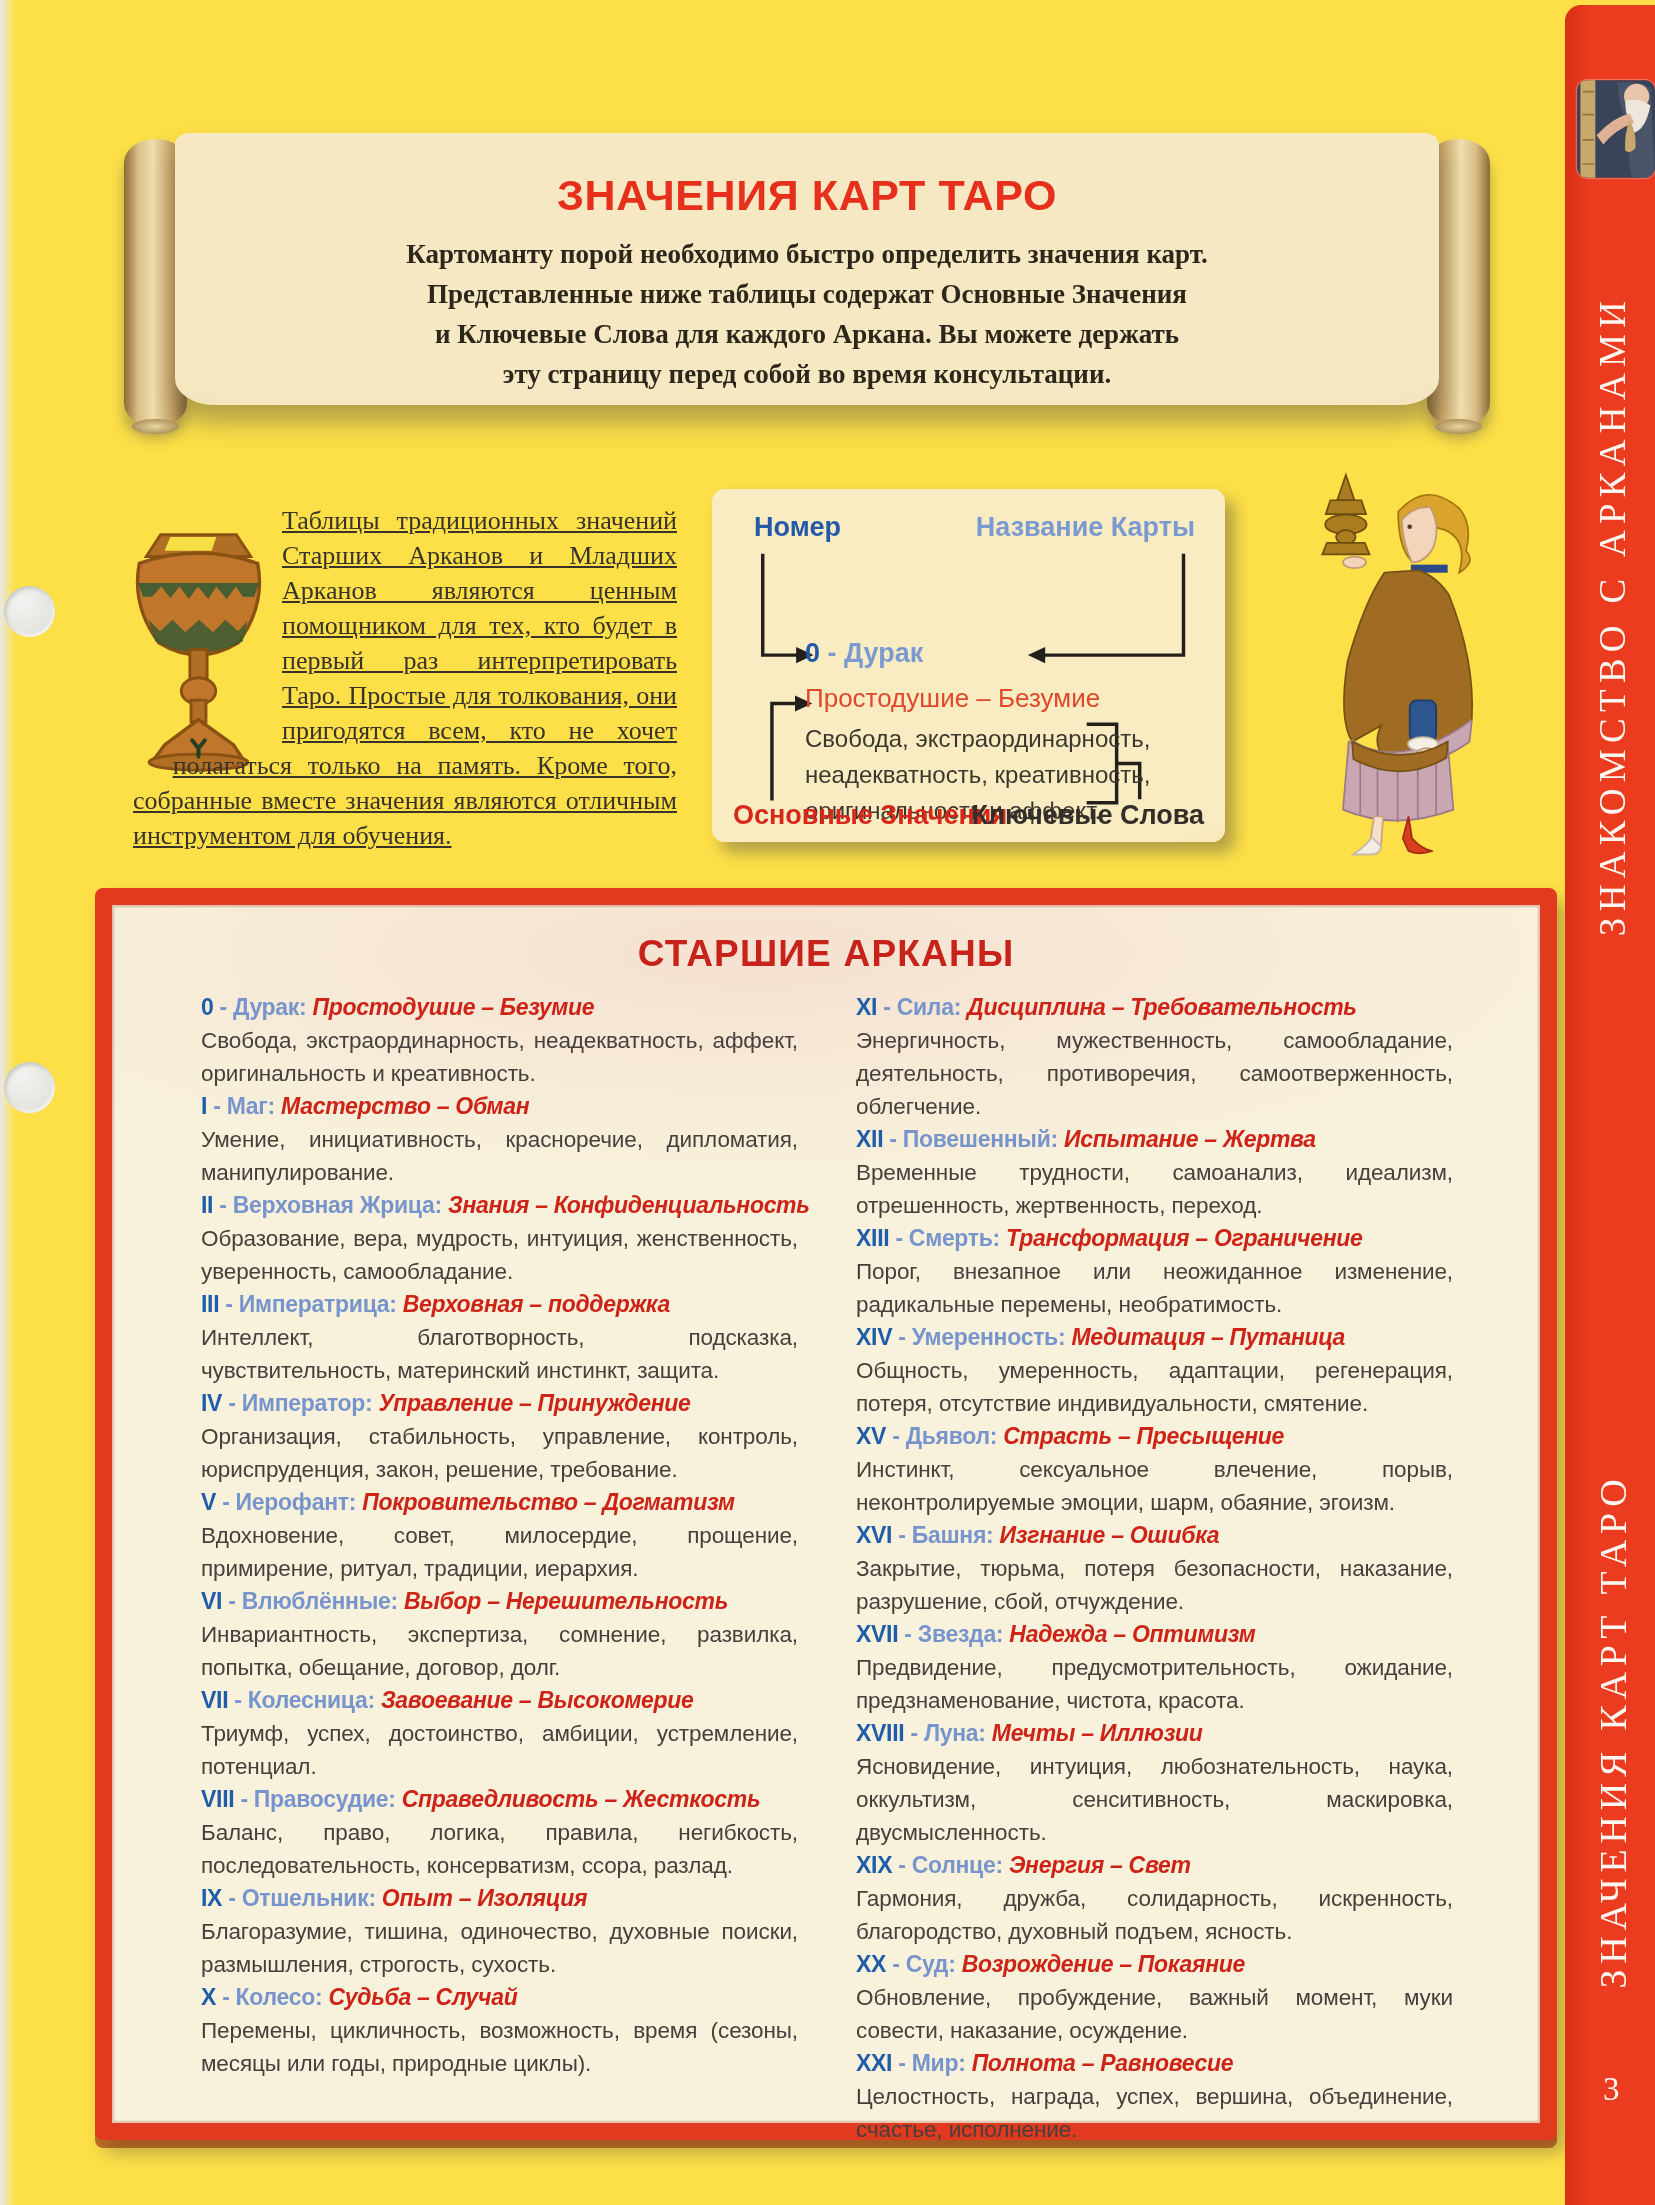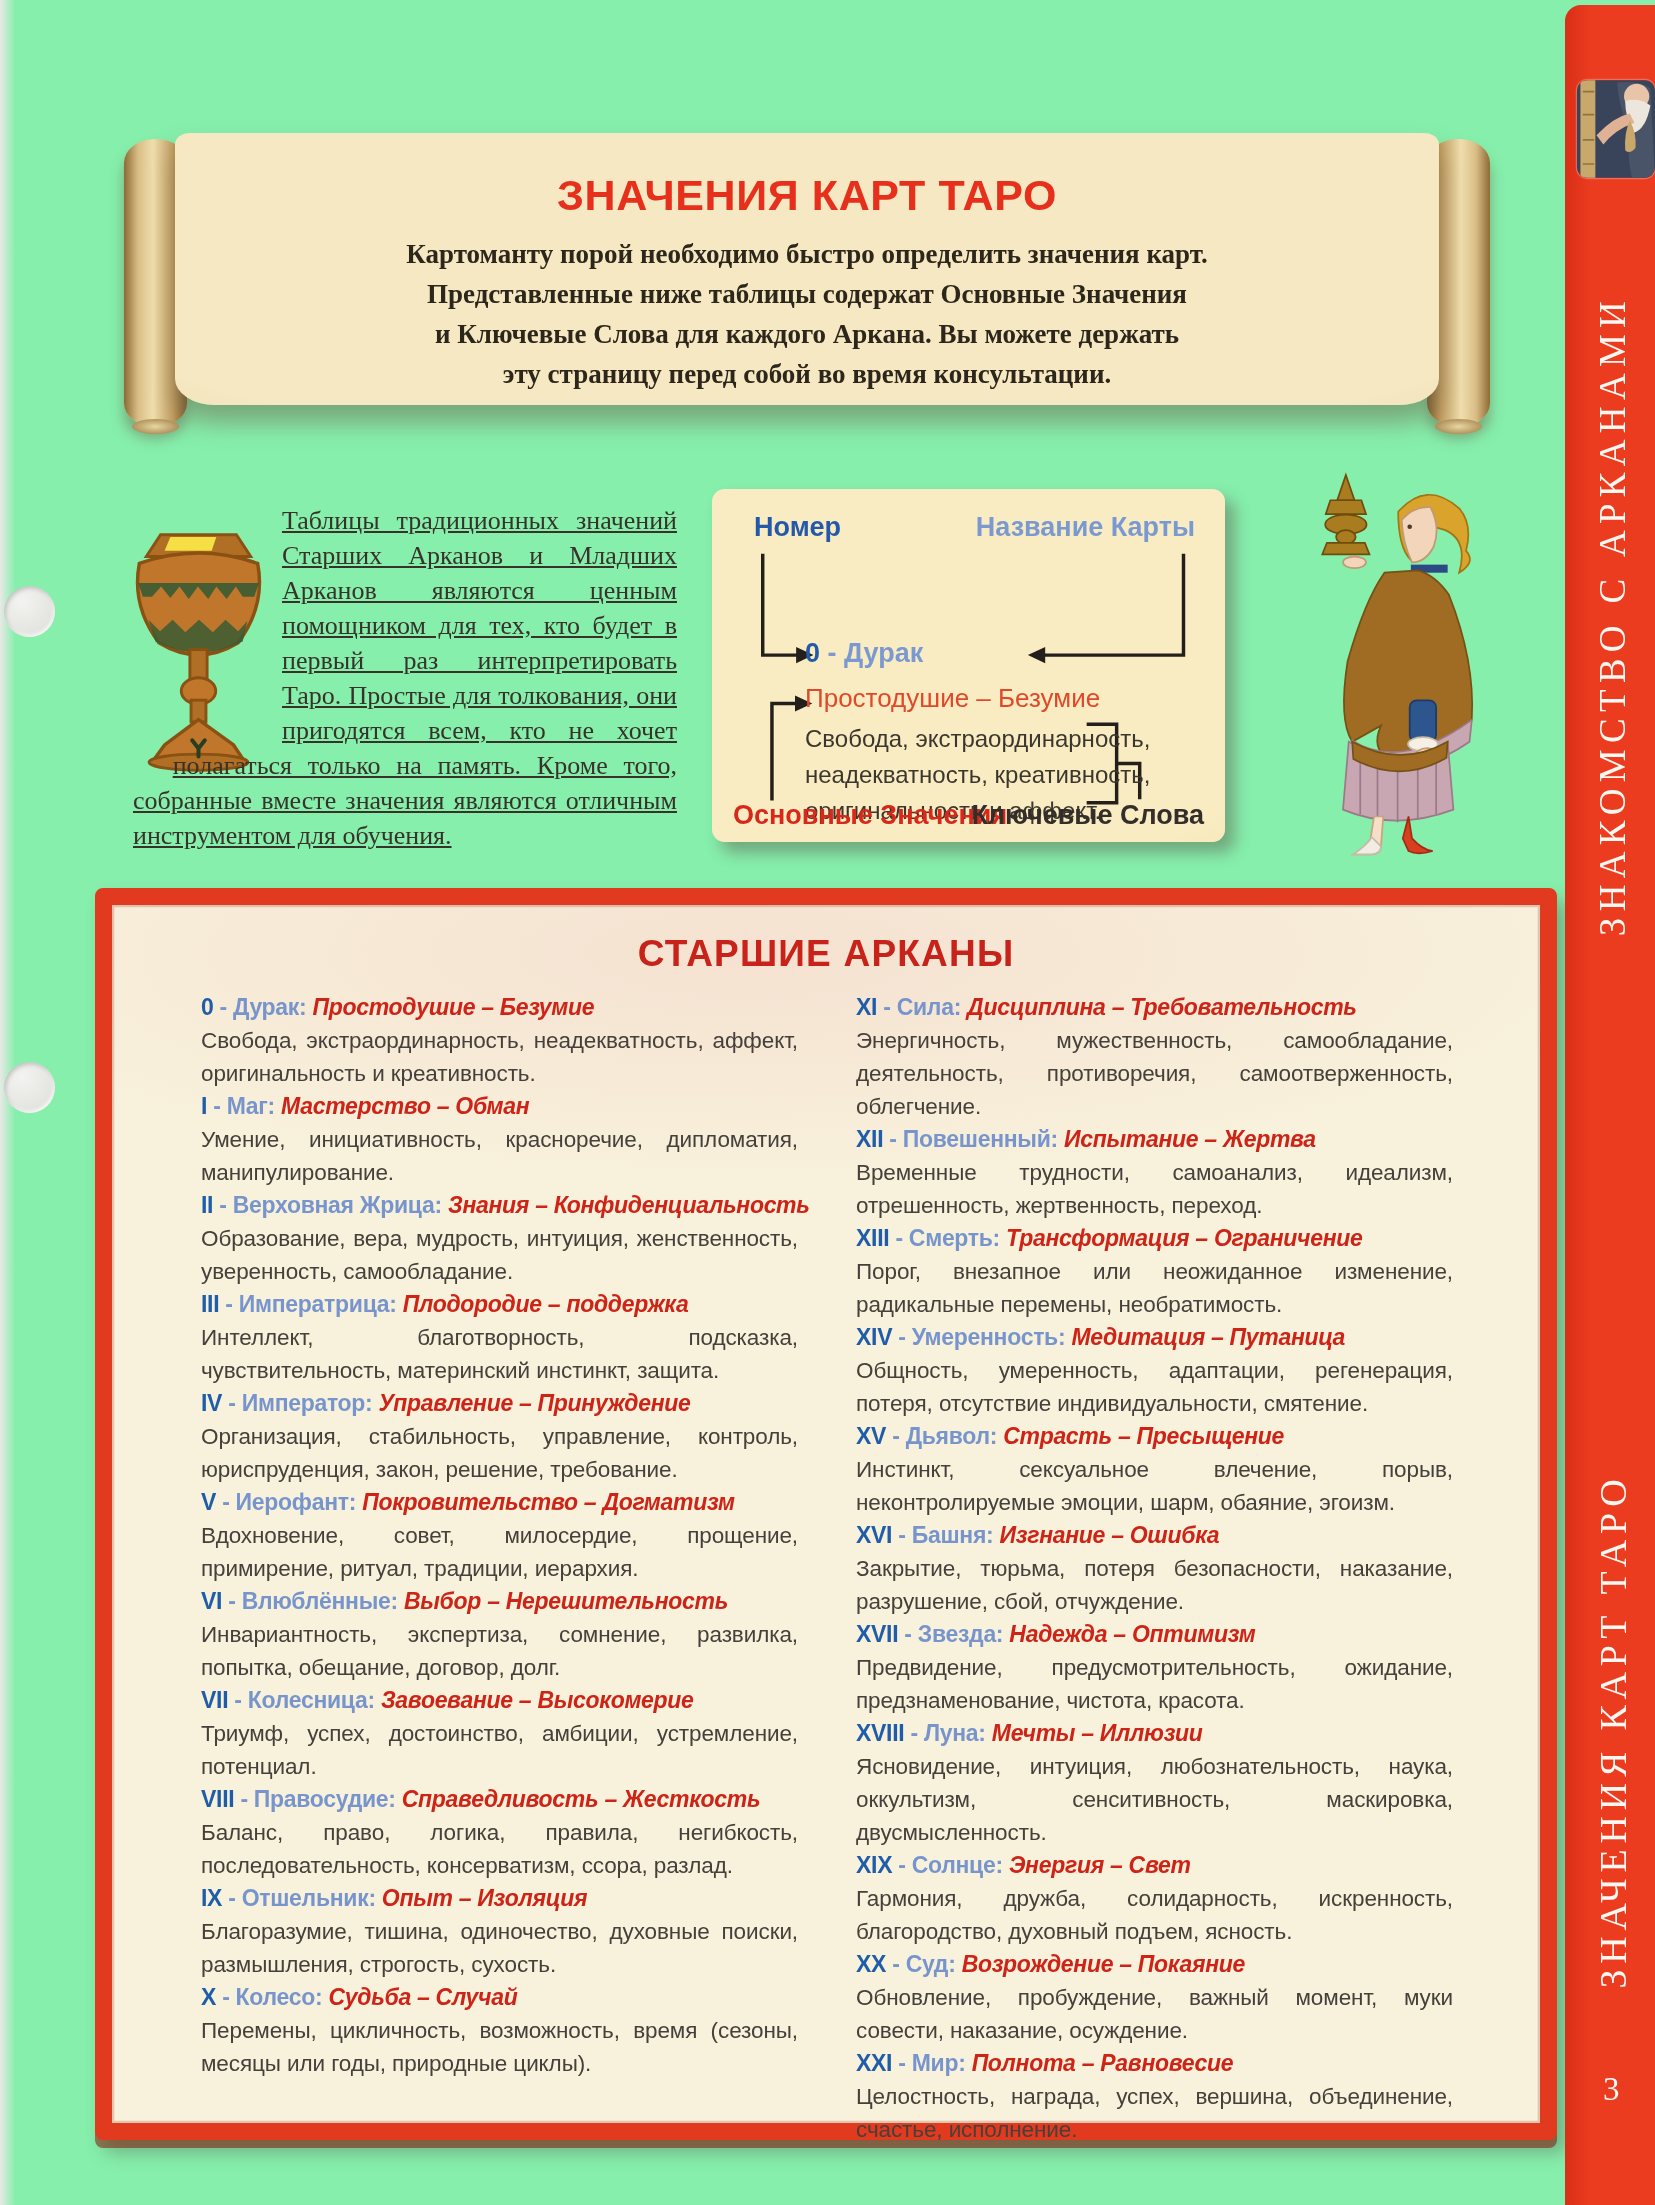--- a/index.html
+++ b/index.html
@@ -1,16 +1,16 @@
 <!DOCTYPE html>
 <html lang="ru" style="font-size:9.2px"><head>
 <meta charset="utf-8">
 <style>
   html,body { margin:0; padding:0; background:#ffffff; }
-  .page { position:relative; width:1656px; height:2205px; background:#86efac; overflow:hidden;
+  .page { position:relative; width:1656px; height:2205px; background:#fde047; overflow:hidden;
           font-family:"Liberation Sans", sans-serif; }
   .page-edge { position:absolute; left:0; top:0; bottom:0; width:15px;
           background:linear-gradient(90deg,#E9E9E6,rgba(255,255,255,0)); }
   .punch { position:absolute; left:3.5px; width:51px; height:51px; border-radius:50%;
           background:radial-gradient(circle at 35% 30%, #F3F3F1, #DCDCD8);
           box-shadow: inset 1.7px 2.3px 4.6px rgba(0,0,0,.18), inset -1.2px -1.7px 3.5px rgba(255,255,255,.85); }
 
   
   .scroll { position:absolute; left:124px; top:131px; width:1366px; height:300px; }
   .parchment { position:absolute; left:51px; top:2.3px; right:51px; bottom:26.5px;
@@ -174,21 +174,21 @@
           </div>
           <div class="entry">
             <div class="entry-header"><span class="e-num">I</span><span class="e-dash"> - </span><span class="e-name">Маг: </span><span class="e-kw">Мастерство – Обман</span></div>
             <div class="entry-body">Умение, инициативность, красноречие, дипломатия, манипулирование.</div>
           </div>
           <div class="entry">
             <div class="entry-header"><span class="e-num">II</span><span class="e-dash"> - </span><span class="e-name">Верховная Жрица: </span><span class="e-kw">Знания – Конфиденциальность</span></div>
             <div class="entry-body">Образование, вера, мудрость, интуиция, женственность, уверенность, самообладание.</div>
           </div>
           <div class="entry">
-            <div class="entry-header"><span class="e-num">III</span><span class="e-dash"> - </span><span class="e-name">Императрица: </span><span class="e-kw">Плодородие – поддержка</span></div>
+            <div class="entry-header"><span class="e-num">III</span><span class="e-dash"> - </span><span class="e-name">Императрица: </span><span class="e-kw">Верховная – поддержка</span></div>
             <div class="entry-body">Интеллект, благотворность, подсказка, чувствительность, материнский инстинкт, защита.</div>
           </div>
           <div class="entry">
             <div class="entry-header"><span class="e-num">IV</span><span class="e-dash"> - </span><span class="e-name">Император: </span><span class="e-kw">Управление – Принуждение</span></div>
             <div class="entry-body">Организация, стабильность, управление, контроль, юриспруденция, закон, решение, требование.</div>
           </div>
           <div class="entry">
             <div class="entry-header"><span class="e-num">V</span><span class="e-dash"> - </span><span class="e-name">Иерофант: </span><span class="e-kw">Покровительство – Догматизм</span></div>
             <div class="entry-body">Вдохновение, совет, милосердие, прощение, примирение, ритуал, традиции, иерархия.</div>
           </div>

